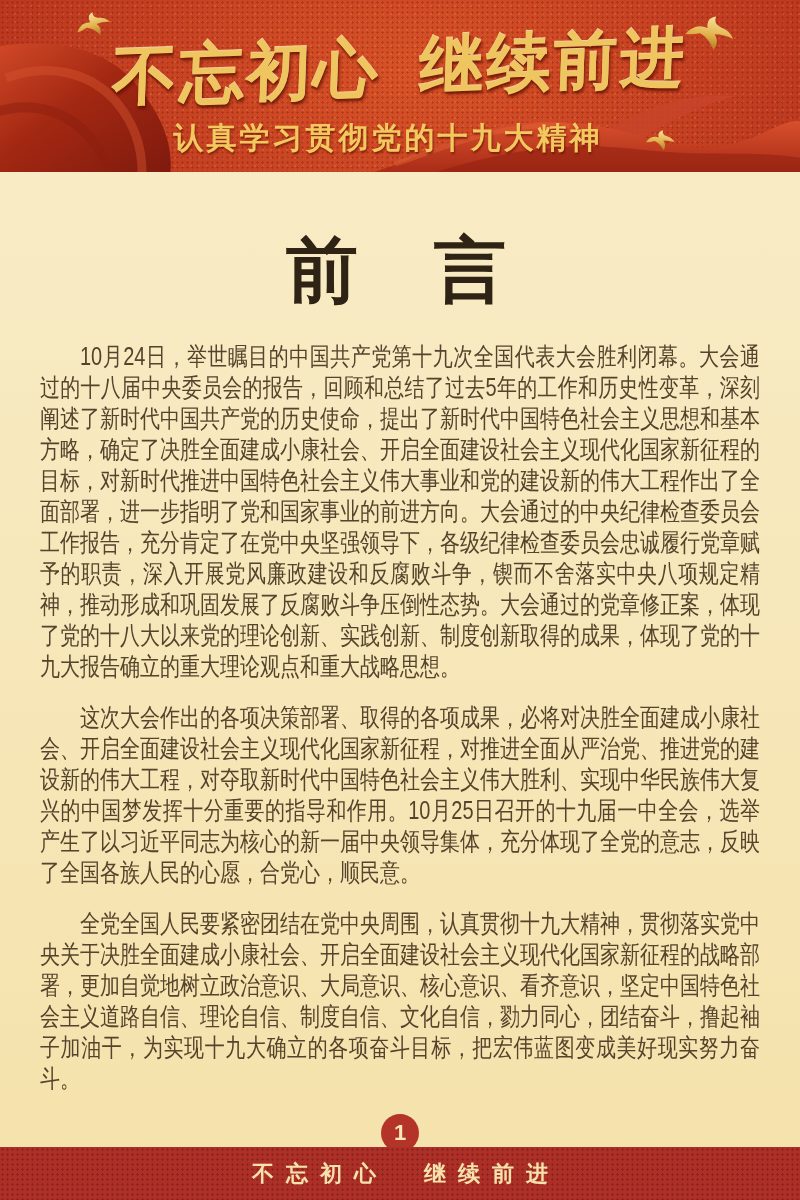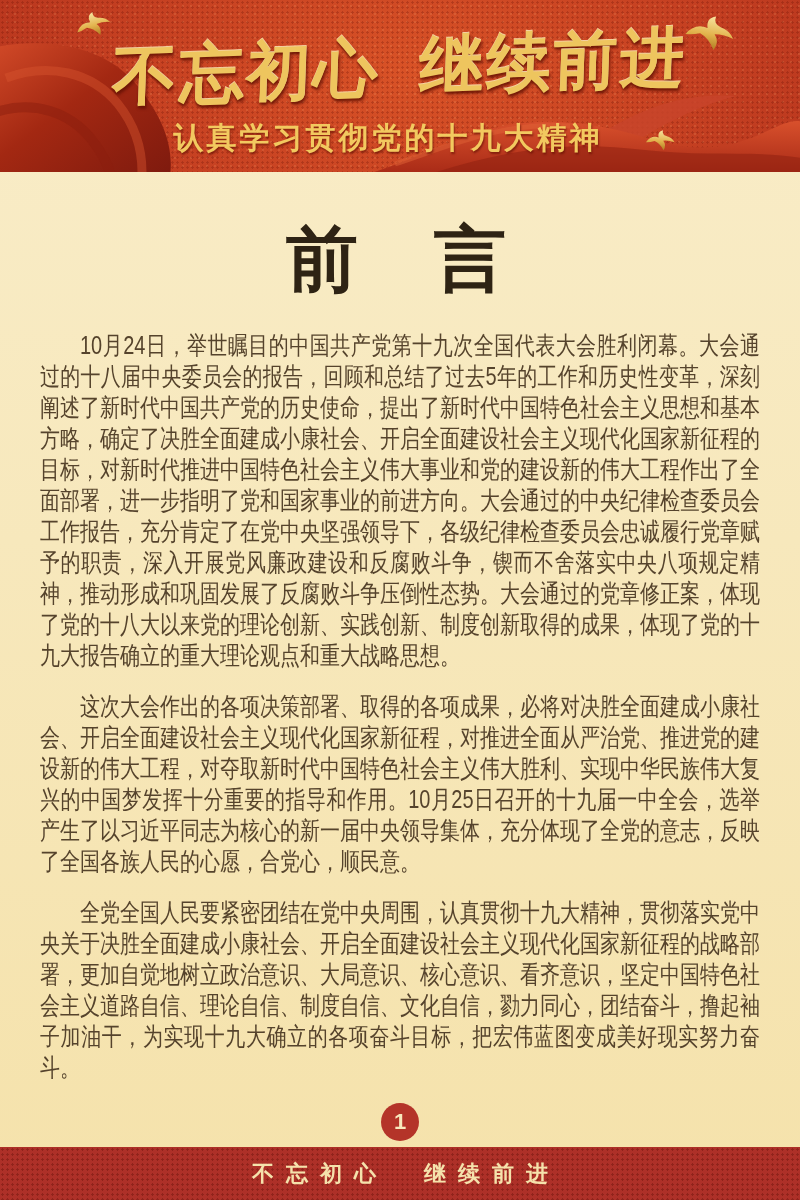--- a/index.html
+++ b/index.html
@@ -32,21 +32,21 @@
   .banner-subtitle{
     position:absolute;top:118px;left:0;width:100%;text-align:center;
     transform:translateX(-12px);
     font-size:30px;font-weight:bold;letter-spacing:3px;color:#f2c95f;
     text-shadow:1px 2px 2px rgba(95,14,0,.6);
   }
 
   
   .content{
     position:absolute;top:172px;bottom:53px;left:0;right:0;
-    padding:0 40px;box-sizing:border-box;
+    padding:11px 40px;box-sizing:border-box;
   }
   .preface-title{
     margin:46px 0 0 0;text-align:center;
     font-family:"Liberation Serif",serif;font-weight:bold;
     font-size:72px;line-height:84px;color:#2e2314;
     letter-spacing:8px;word-spacing:42px;
   }
   .text-block{
     width:900px;transform:scaleX(0.8);transform-origin:left top;
     margin-top:28px;

